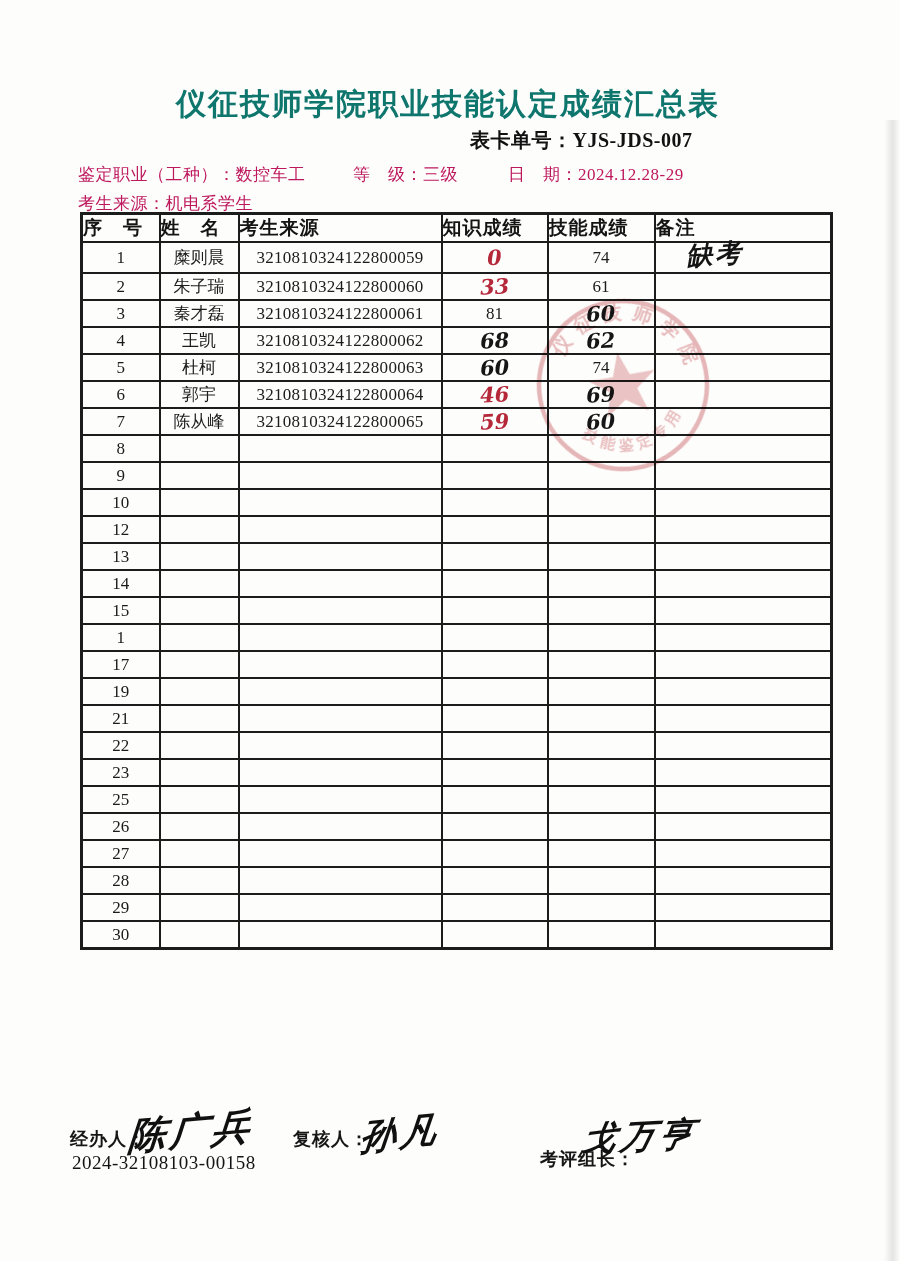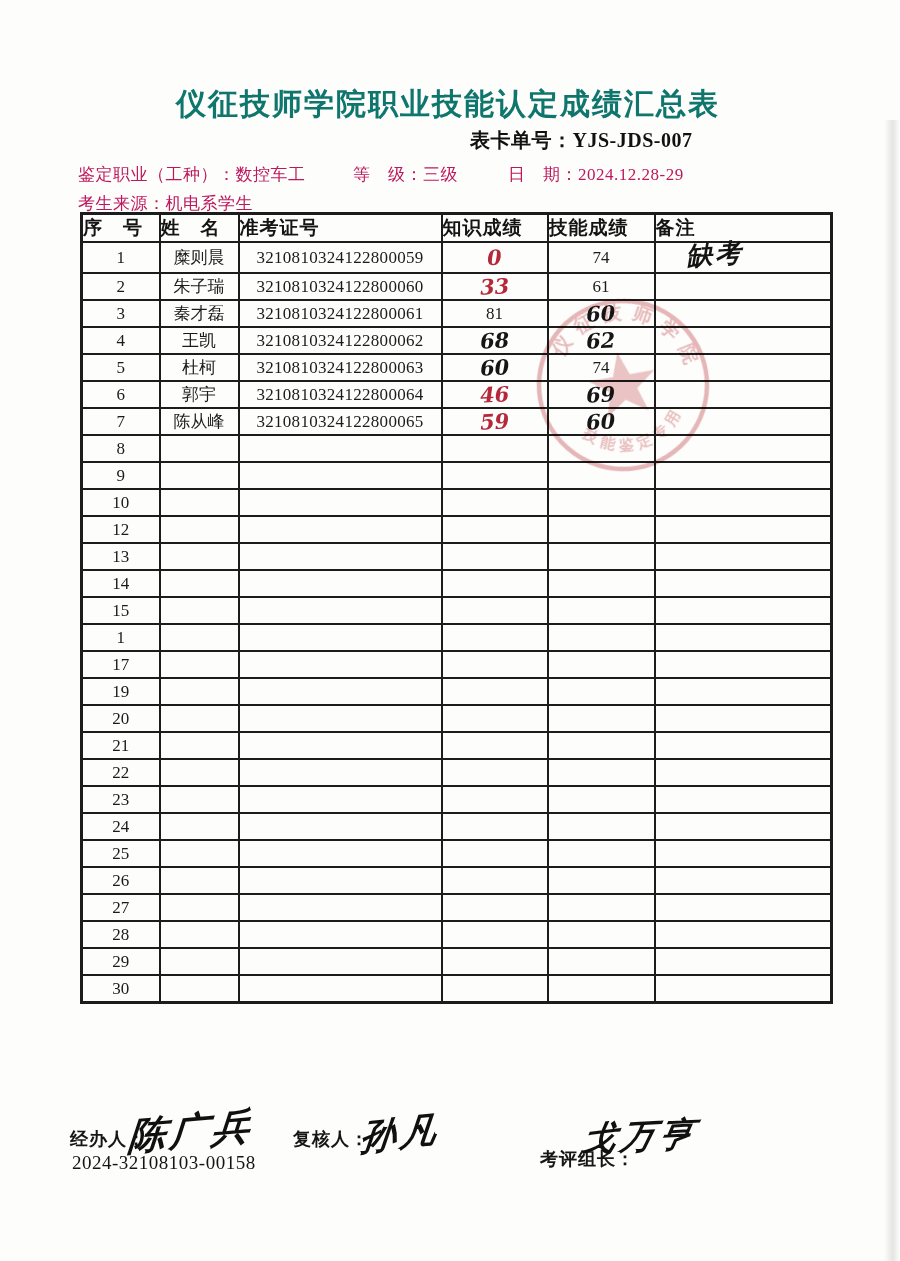--- a/index.html
+++ b/index.html
@@ -88,21 +88,21 @@
       <col style="width:79px">
       <col style="width:203px">
     <col style="width:106px">
       <col style="width:107px">
       <col style="width:177px">
   </colgroup>
   <thead>
     <tr>
       <th>序　号</th>
       <th>姓　名</th>
-      <th>准考证号</th>
+      <th>考生来源</th>
       <th>知识成绩</th>
       <th>技能成绩</th>
       <th>备注</th>
     </tr>
   </thead>
   <tbody>
       <tr>
         <td class="cell-no">1</td>
         <td class="cell-name">糜则晨</td>
         <td class="cell-ticket">3210810324122800059</td>
@@ -232,53 +232,37 @@
       </tr>
       <tr>
         <td class="cell-no">19</td>
         <td class="cell-name"></td>
         <td class="cell-ticket"></td>
         <td class="cell-knowledge"></td>
         <td class="cell-skill"></td>
         <td class="cell-remark"></td>
       </tr>
       <tr>
-        <td class="cell-no">20</td>
-        <td class="cell-name"></td>
-        <td class="cell-ticket"></td>
-        <td class="cell-knowledge"></td>
-        <td class="cell-skill"></td>
-        <td class="cell-remark"></td>
-      </tr>
-      <tr>
         <td class="cell-no">21</td>
         <td class="cell-name"></td>
         <td class="cell-ticket"></td>
         <td class="cell-knowledge"></td>
         <td class="cell-skill"></td>
         <td class="cell-remark"></td>
       </tr>
       <tr>
         <td class="cell-no">22</td>
         <td class="cell-name"></td>
         <td class="cell-ticket"></td>
         <td class="cell-knowledge"></td>
         <td class="cell-skill"></td>
         <td class="cell-remark"></td>
       </tr>
       <tr>
         <td class="cell-no">23</td>
-        <td class="cell-name"></td>
-        <td class="cell-ticket"></td>
-        <td class="cell-knowledge"></td>
-        <td class="cell-skill"></td>
-        <td class="cell-remark"></td>
-      </tr>
-      <tr>
-        <td class="cell-no">24</td>
         <td class="cell-name"></td>
         <td class="cell-ticket"></td>
         <td class="cell-knowledge"></td>
         <td class="cell-skill"></td>
         <td class="cell-remark"></td>
       </tr>
       <tr>
         <td class="cell-no">25</td>
         <td class="cell-name"></td>
         <td class="cell-ticket"></td>

